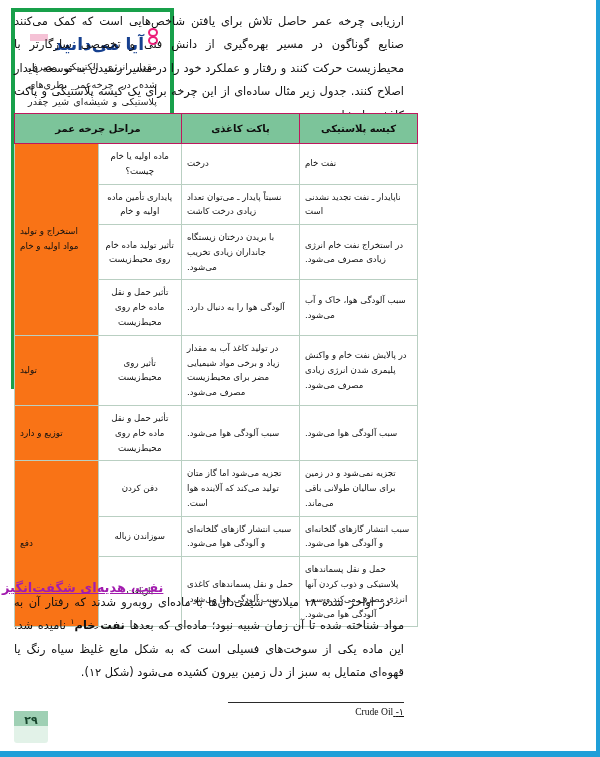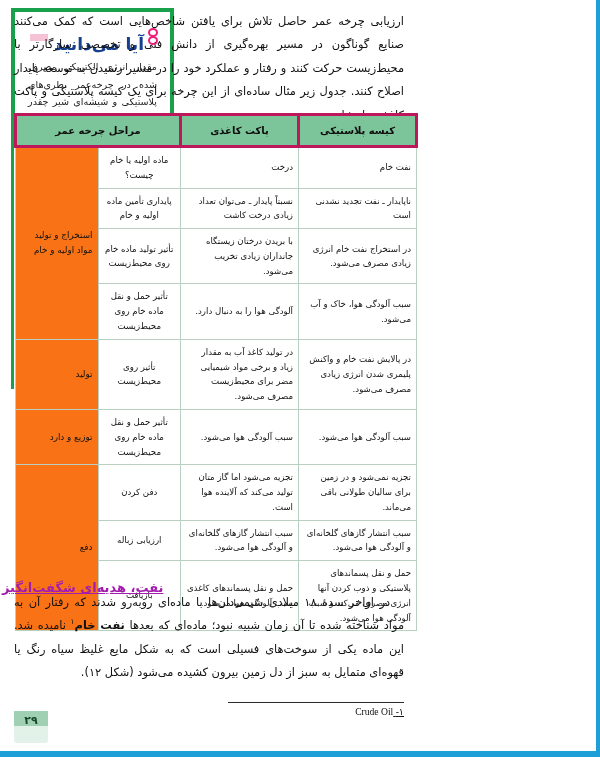--- a/index.html
+++ b/index.html
@@ -204,31 +204,31 @@
     width: 404px;
     border-collapse: collapse;
     table-layout: fixed;
     background: #ffffff;
   }
   table.main-table th {
     background: #7cc49a;
     color: #0e0e0e;
     font-size: 10px;
     font-weight: bold;
-    border: 3px solid #be185d;
+    border: 1px solid #be185d;
     padding: 9px 3px;
     text-align: center;
   }
   table.main-table td {
     border: 1px solid #b9cfc2;
     font-size: 8.6px;
     line-height: 1.72;
     padding: 5px 5px;
     color: #111;
-    text-align: right;
+    text-align: left;
     vertical-align: middle;
     background: #ffffff;
   }
   table.main-table td.cat {
     background: #f97316;
     font-size: 8.8px;
     font-weight: normal;
     vertical-align: middle;
   }
   table.main-table td.stage {
@@ -404,21 +404,21 @@
       </tr>
       <tr>
         <td>تجزیه نمی‌شود و در زمین برای سالیان طولانی باقی می‌ماند.</td>
         <td>تجزیه می‌شود اما گاز متان تولید می‌کند که آلاینده هوا است.</td>
         <td class="stage">دفن کردن</td>
         <td class="cat" rowspan="3">دفع</td>
       </tr>
       <tr>
         <td>سبب انتشار گازهای گلخانه‌ای و آلودگی هوا می‌شود.</td>
         <td>سبب انتشار گازهای گلخانه‌ای و آلودگی هوا می‌شود.</td>
-        <td class="stage">ارزیابی زباله</td>
+        <td class="stage">سوزاندن زباله</td>
       </tr>
       <tr>
         <td>حمل و نقل پسماندهای پلاستیکی و ذوب کردن آنها انرژی مصرف می‌کند و سبب آلودگی هوا می‌شود.</td>
         <td>حمل و نقل پسماندهای کاغذی سبب آلودگی هوا می‌شود.</td>
         <td class="stage">بازیافت</td>
       </tr>
     </tbody>
   </table>
 
   <div class="sec-head">نفت، هدیه‌ای شگفت‌انگیز</div>

